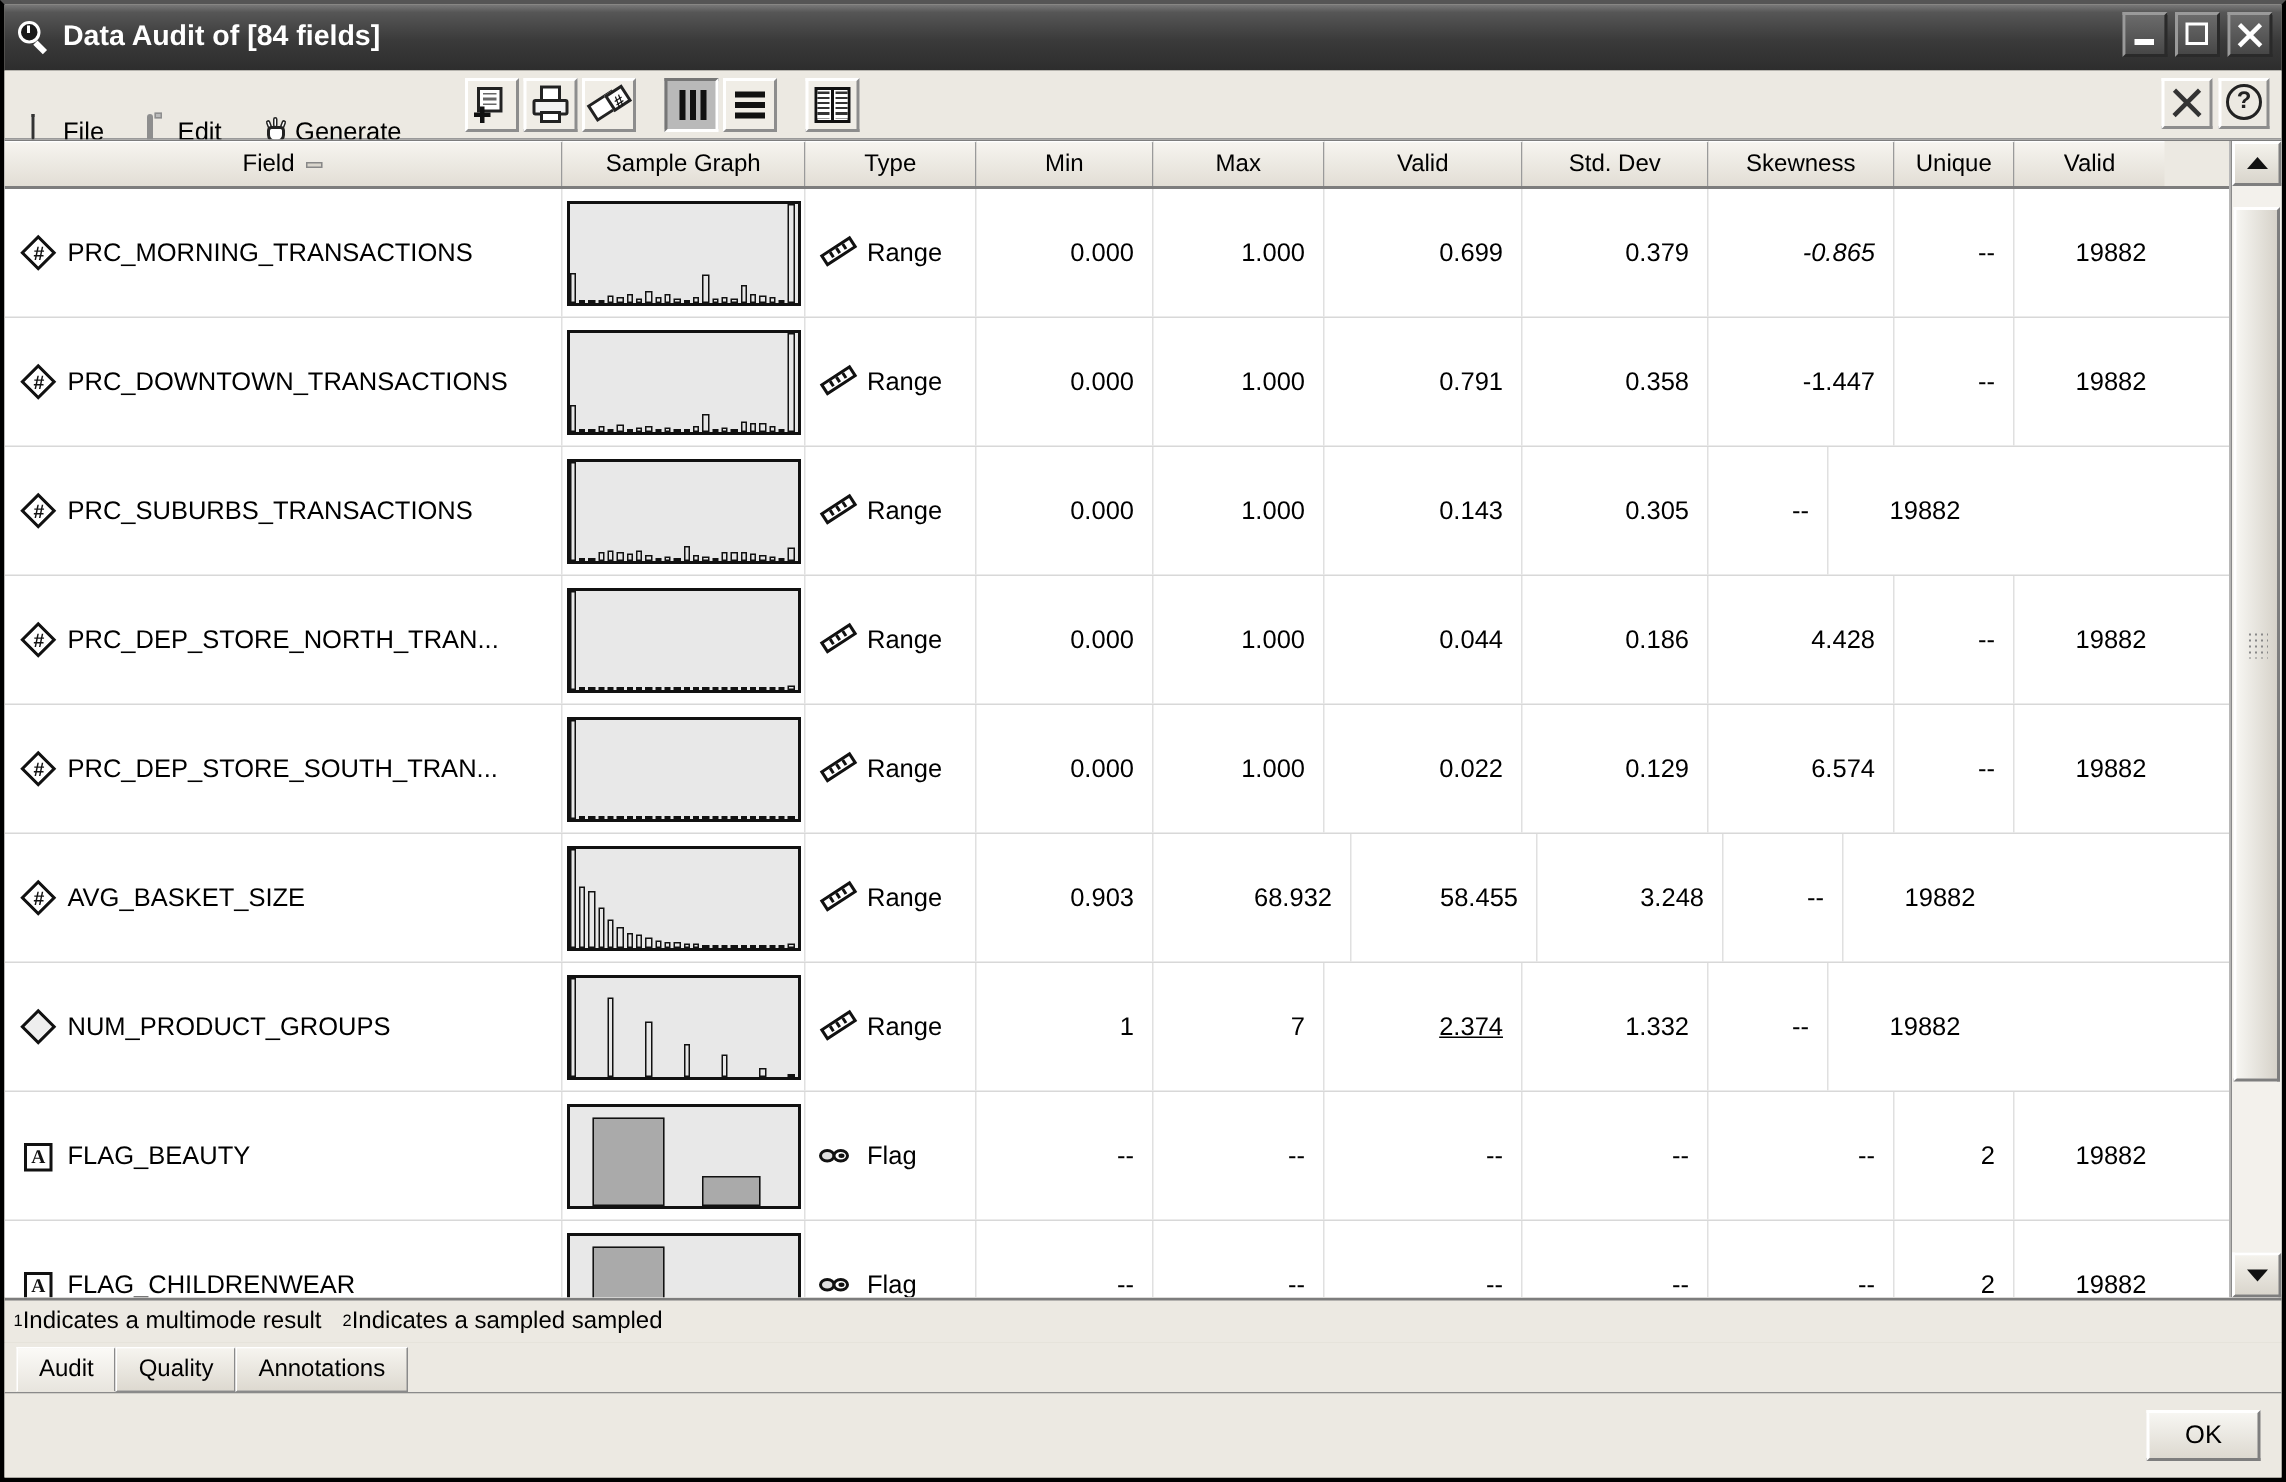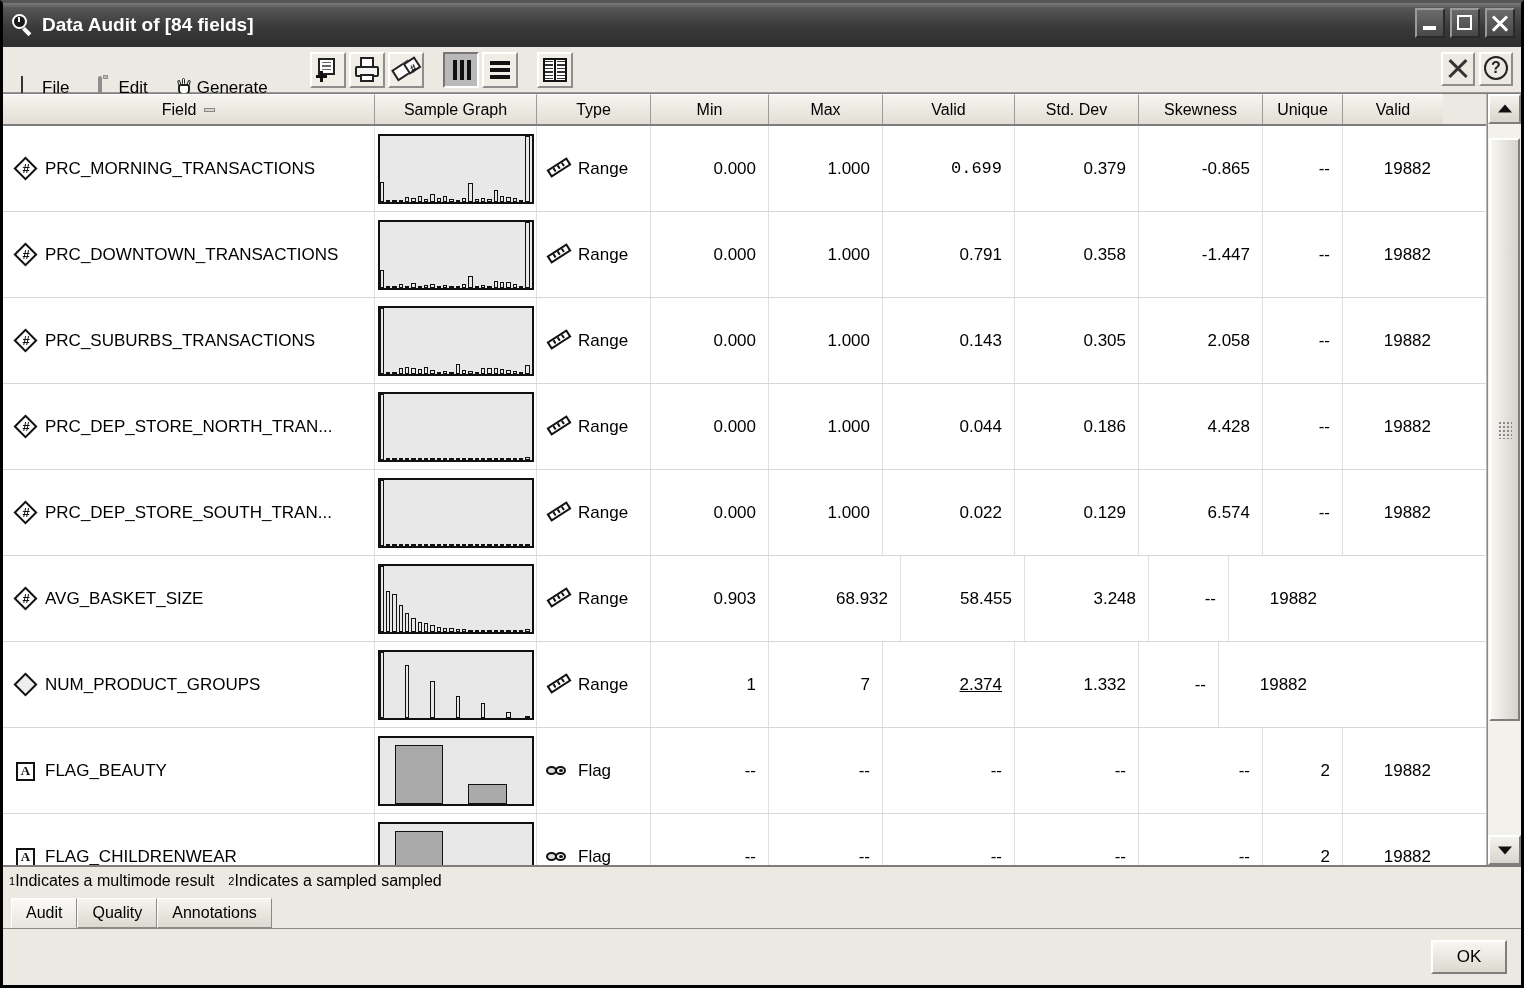--- a/index.html
+++ b/index.html
@@ -734,23 +734,23 @@
                 <span class="ruler">
                   <i></i>
                   <i></i>
                   <i></i>
                 </span>
               </span>
               <span>Range</span>
             </div>
             <div class="cell c-num" style="width: 118px;">0.000</div>
             <div class="cell c-num" style="width: 114px;">1.000</div>
-            <div class="cell c-num" style="width: 132px; font-family: Liberation Mono, monospace;">0.699</div>
+            <div class="cell c-num" style="width: 132px;">0.699</div>
             <div class="cell c-num" style="width: 124px;">0.379</div>
-            <div class="cell c-num" style="width: 124px;">-0.865</div>
+            <div class="cell c-num" style="width: 124px; font-style: italic;">-0.865</div>
             <div class="cell c-num" style="width: 80px;">--</div>
             <div class="cell c-num" style="width: 100px; border-right: none;">19882</div>
           </div>
           <div class="row">
             <div class="cell c-field" style="width: 372px;">
               <span class="ficon">
                 <span class="diamond"></span>
                 <span class="diamond-hash">#</span>
               </span>
               <span>PRC_DOWNTOWN_TRANSACTIONS</span>
@@ -844,21 +844,20 @@
                   <i></i>
                   <i></i>
                 </span>
               </span>
               <span>Range</span>
             </div>
             <div class="cell c-num" style="width: 118px;">0.000</div>
             <div class="cell c-num" style="width: 114px;">1.000</div>
             <div class="cell c-num" style="width: 132px;">0.143</div>
             <div class="cell c-num" style="width: 124px;">0.305</div>
-            <div class="cell c-num" style="width: 124px;">2.058</div>
             <div class="cell c-num" style="width: 80px;">--</div>
             <div class="cell c-num" style="width: 100px; border-right: none;">19882</div>
           </div>
           <div class="row">
             <div class="cell c-field" style="width: 372px;">
               <span class="ficon">
                 <span class="diamond"></span>
                 <span class="diamond-hash">#</span>
               </span>
               <span>PRC_DEP_STORE_NORTH_TRAN...</span>

